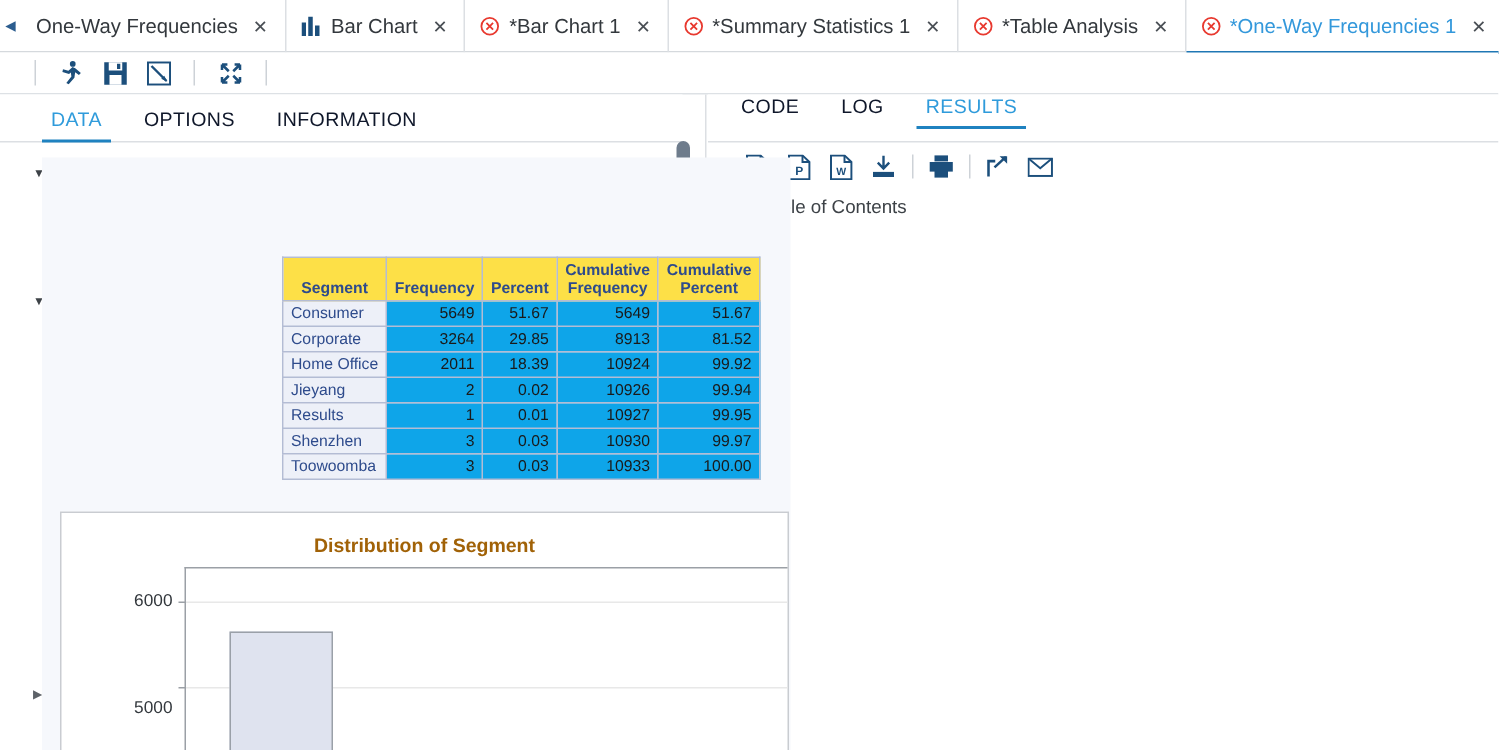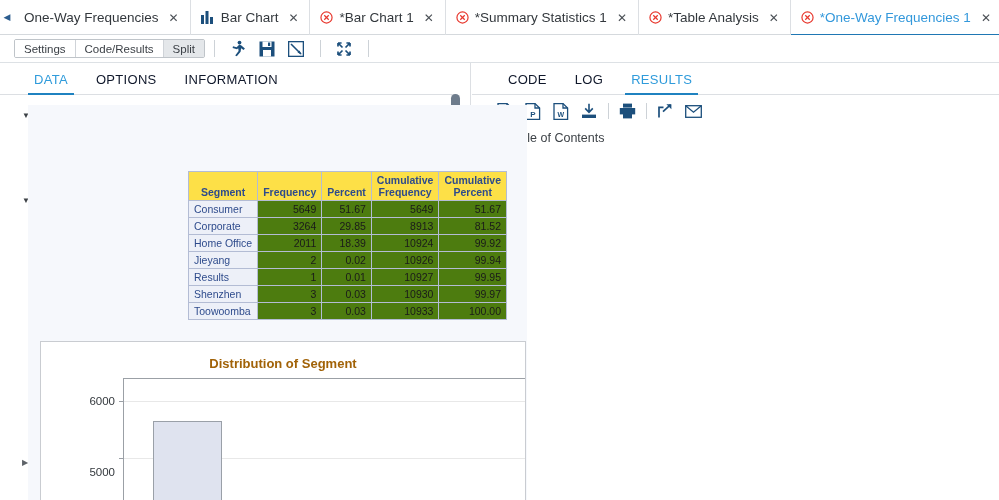--- a/index.html
+++ b/index.html
@@ -121,22 +121,22 @@
   
   .lscroll { position: absolute; top: 94px; left: 451px; width: 9px; height: 400px; }
   .lscroll .thumb { width: 9px; height: 400px; background: #6e7c8c; border-radius: 5px; }
 
   
   .splitter { position: absolute; top: 63px; left: 470px; width: 1px; height: 437px; background: #dcdfe3; }
 
   
   .rightpanel { position: absolute; top: 63px; left: 472px; width: 527px; height: 437px; background: #fff; }
   .rsubtabs {
-    height: 32px; display: flex; align-items: flex-end;
-    border-bottom: 1px solid #dcdfe3; padding-left: 22px;
+    height: 32px; display: flex; align-items: flex-start;
+    border-bottom: 1px solid #dcdfe3; padding-left: 8px;
   }
   .rtoolbar { height: 32px; display: flex; align-items: center; padding-left: 22px; }
   .rtb-ico { width: 22px; height: 20px; display: flex; align-items: center; justify-content: center; margin-right: 6px; cursor: pointer; }
   .rtb-sep { width: 1px; height: 16px; background: #cdd2d7; margin: 0 7px 0 2px; }
   .toc {
     display: flex; align-items: center; gap: 7px;
     font-size: 12.5px; color: #3d4247; padding-left: 22px; margin-top: 4px; cursor: pointer;
   }
 
   .resultsbody {
@@ -153,21 +153,21 @@
     background: #fff;
     border: 1px solid #b3bcd4;
   }
   .otable th {
     background: #fde047; color: #2e4b8c; font-weight: bold;
     border: 1px solid #b3bcd4; padding: 2px 5px;
     text-align: center; line-height: 1.15; vertical-align: bottom;
   }
   .otable td {
     border: 1px solid #b3bcd4; padding: 2px 5px; color: #1a1a1a;
-    text-align: right; background: #4d7c0f;
+    text-align: right; background: #0ea5e9;
   }
   .otable td.rowhdr {
     background: #edf0f8; color: #2e4b8c; font-weight: normal; text-align: left;
   }
 
   
   .chartcard {
     position: absolute; top: 236px; left: 12px; width: 486px; height: 170px;
     background: #fff; border: 1px solid #c9ccd1;
   }
@@ -235,25 +235,20 @@
       <svg class="ico-errcircle" viewBox="0 0 14 14">
         <circle cx="7" cy="7" r="6" fill="none" stroke="#e8392f" stroke-width="1.3"></circle>
         <path d="M4.6 4.6 L9.4 9.4 M9.4 4.6 L4.6 9.4" stroke="#e8392f" stroke-width="1.3" fill="none"></path>
       </svg>
       <span class="tab-label">*One-Way Frequencies 1</span>
       <span class="tab-close">✕</span>
     </div>
   </div>
 
   <div class="actionbar">
-    <div class="segbtns">
-      <div class="segbtn">Settings</div>
-      <div class="segbtn">Code/Results</div>
-      <div class="segbtn on">Split</div>
-    </div>
 
     <div class="tb-sep"></div>
 
     <div class="tb-ico">
       <svg width="17" height="17" viewBox="0 0 17 17">
         <circle cx="9.5" cy="2.6" r="1.9" fill="#1c4f7c"></circle>
         <path d="M9.4 4.6 L6.6 7.2 L3 6.2 L2.6 8 L7 9.3 L8.2 8.3 L8.6 11 L5.2 15.4 L6.8 16.2 L10.6 11.8 L11.1 8.2 L13.6 10 L14.9 8.6 L11.4 5.6 Z" fill="#1c4f7c"></path>
       </svg>
     </div>
     <div class="tb-ico">

